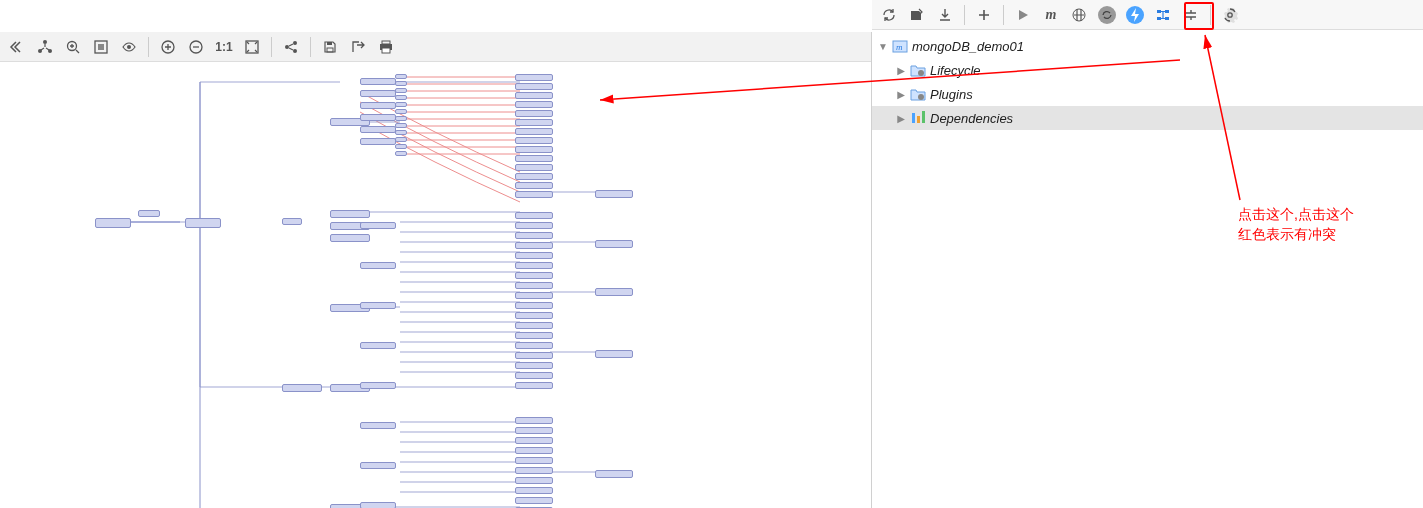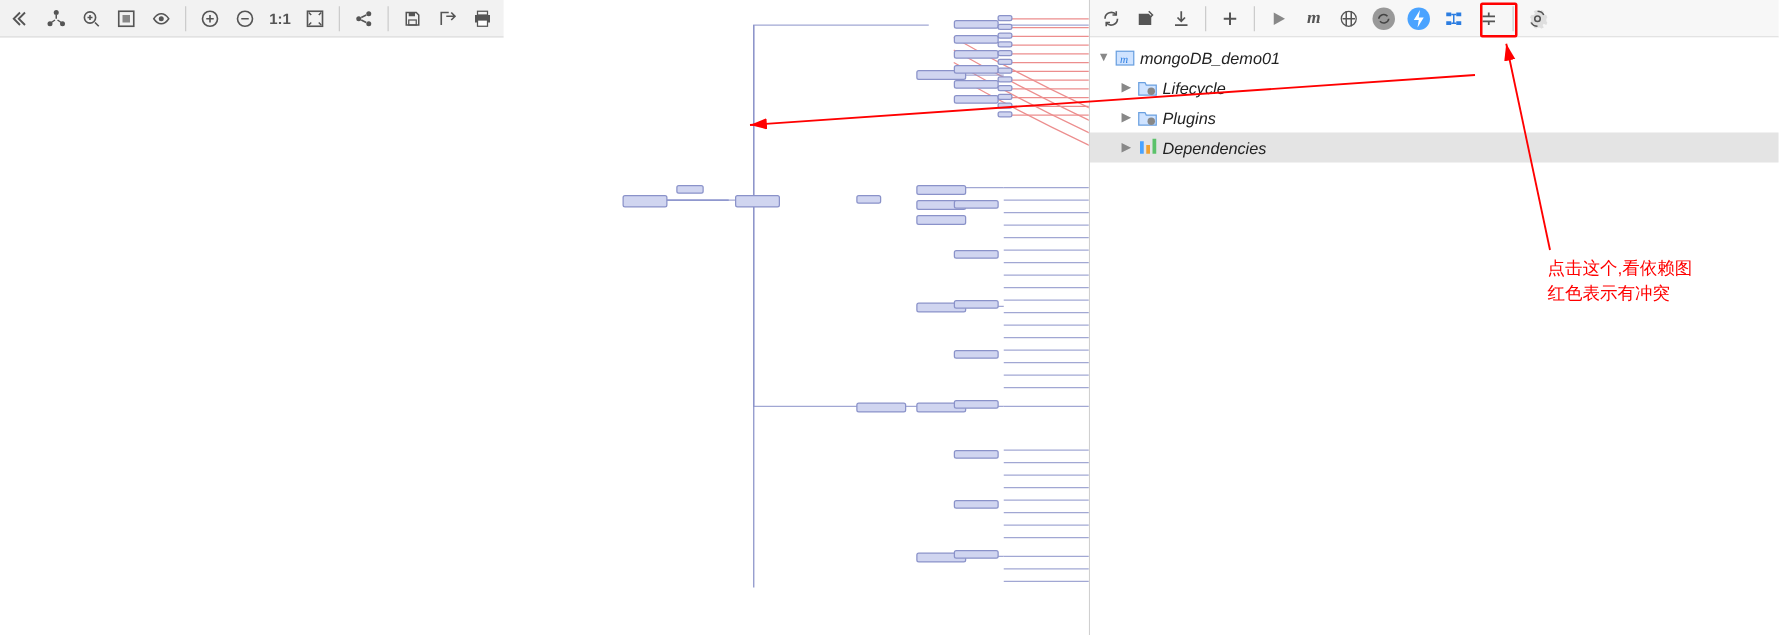--- a/index.html
+++ b/index.html
@@ -14,23 +14,24 @@
     position: relative;
   }
   .layout {
     display: flex;
     width: 100%;
     height: 100%;
   }
   .left-pane {
     flex: 0 0 872px;
     display: flex;
-    flex-direction: row;
+    flex-direction: column;
     border-right: 1px solid #d0d0d0;
     position: relative;
+    margin-top: 32px;
   }
   .right-pane {
     flex: 1;
     display: flex;
     flex-direction: column;
     background: #fff;
   }
   .toolbar {
     display: flex;
     align-items: center;
@@ -526,15 +527,15 @@
       <path d="M0 0L9 3L0 6z" fill="#f00"></path>
     </marker>
   </defs>
 
   <line x1="1180" y1="60" x2="600" y2="100" stroke="#f00" stroke-width="1.5" marker-end="url(#arr)"></line>
 
   <line x1="1240" y1="200" x2="1205" y2="35" stroke="#f00" stroke-width="1.5" marker-end="url(#arr)"></line>
 </svg>
 
 <div class="annot-text" style="left:1238px; top:205px;">
-  <div>点击这个,看依赖图</div>
+  <div>点击这个,点击这个</div>
   <div>红色表示有冲突</div>
 </div>
 
 </body></html>

